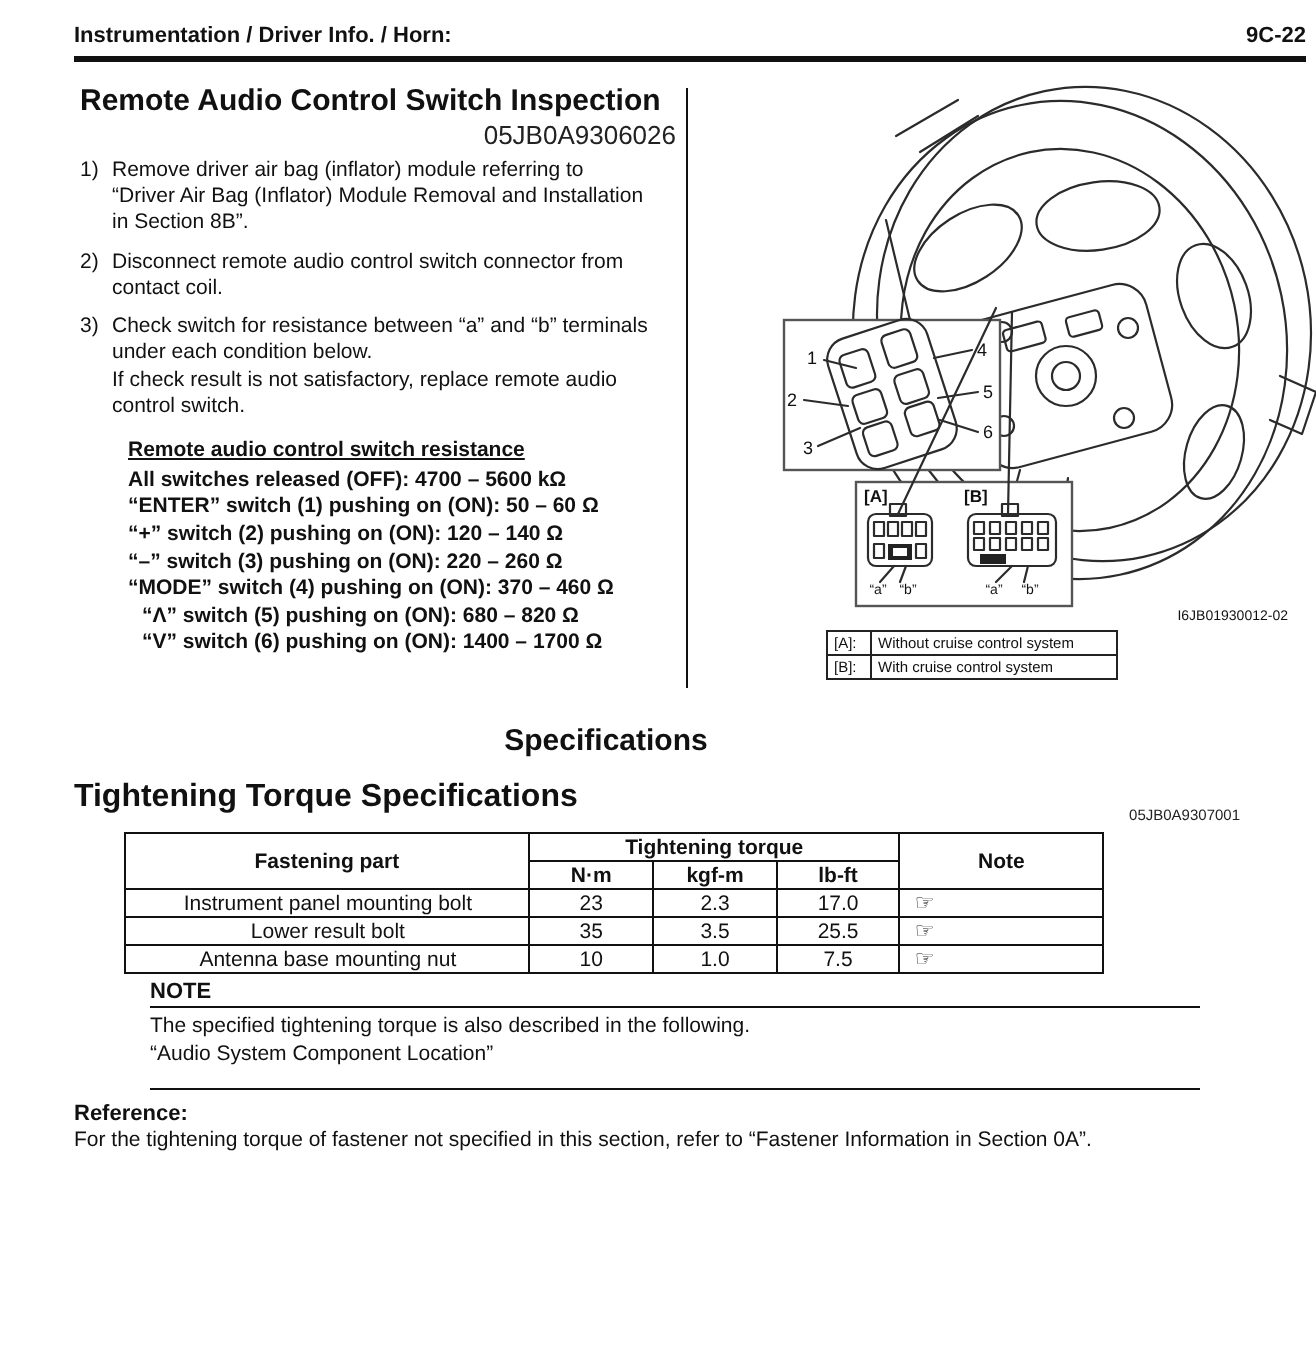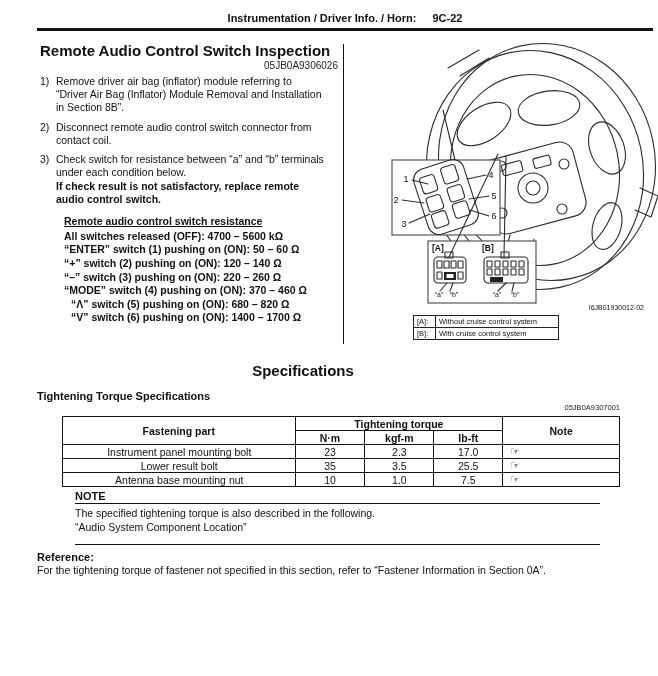--- a/index.html
+++ b/index.html
@@ -3,51 +3,51 @@
 <meta charset="utf-8">
 <style>
   * { margin:0; padding:0; box-sizing:border-box; }
   html,body { background:#fff; }
   .page {
     position:relative; width:658px; height:676px; background:#fff;
     font-family:"Liberation Sans", sans-serif; color:#111; overflow:hidden;
   }
   
   .hdr { position:absolute; top:12px; left:37px; width:616px;
-         display:flex; justify-content:center; gap:16px;
+         display:flex; justify-content:space-between; gap:16px;
          font-size:11px; font-weight:bold; }
   .hdr-rule { position:absolute; top:28px; left:37px; width:616px; height:3px; background:#111; }
   .col-divider { position:absolute; left:343px; top:44px; width:1px; height:300px; background:#111; }
 
   
   .leftcol { position:absolute; left:40px; top:42px; width:300px; }
   .sec-title { font-size:15px; font-weight:bold; }
-  .sec-code { text-align:right; font-size:10px; color:#222; margin:1px 2px 4px 0; }
+  .sec-code { text-align:right; font-size:13px; color:#222; margin:1px 2px 4px 0; }
   .step { display:flex; margin-bottom:6px; font-size:10.5px; line-height:1.26; }
   .step-num { width:16px; flex:0 0 16px; }
   .step-body { width:268px; }
-  .step-body .p2 { margin-top:0;font-weight:bold; }
+  .step-body .p2 { margin-top:0; }
   .res-block { margin:9px 0 0 24px; font-weight:bold; font-size:10.5px; line-height:1.3; }
   .res-head { text-decoration:underline; margin-bottom:1px; }
   .res-item.indent { padding-left:7px; }
 
   
   .fig { position:absolute; left:348px; top:38px; width:310px; height:310px; }
   .fig svg { display:block; }
   .legend { position:absolute; left:413px; top:315px; width:146px;
             border-collapse:collapse; font-size:7.5px; }
   .legend td { border:1px solid #222; height:12px; padding:0 3px; white-space:nowrap; }
   .legend td.k { width:22px; text-align:left; }
 
   
   .spec-head { position:absolute; top:362px; left:0; width:606px; text-align:center;
                font-size:15px; font-weight:bold; }
-  .spec-sub { position:absolute; top:390px; left:37px; font-size:11px; font-weight:bold; }
+  .spec-sub { position:absolute; top:390px; left:37px; font-size:16px; font-weight:bold; }
   .spec-code { position:absolute; top:403px; right:38px; font-size:7.5px; color:#222; }
-  table.tt { position:absolute; top:416px; left:62px; width:558px;
+  table.tt { position:absolute; top:416px; left:62px; width:490px;
              border-collapse:collapse; font-size:10.5px; }
   table.tt th, table.tt td { border:1px solid #111; padding:0 3px; height:14px; }
   table.tt th { font-weight:bold; text-align:center; }
   table.tt td.part { text-align:center; padding-left:4px; }
   table.tt td.num { text-align:center; }
   table.tt td.note { text-align:left; padding-left:7px; font-size:11px; }
 
   .notebox { position:absolute; top:490px; left:75px; width:525px;
              border-bottom:1.5px solid #111; }
   .note-label { font-size:11px; font-weight:bold; border-bottom:1.5px solid #111;

